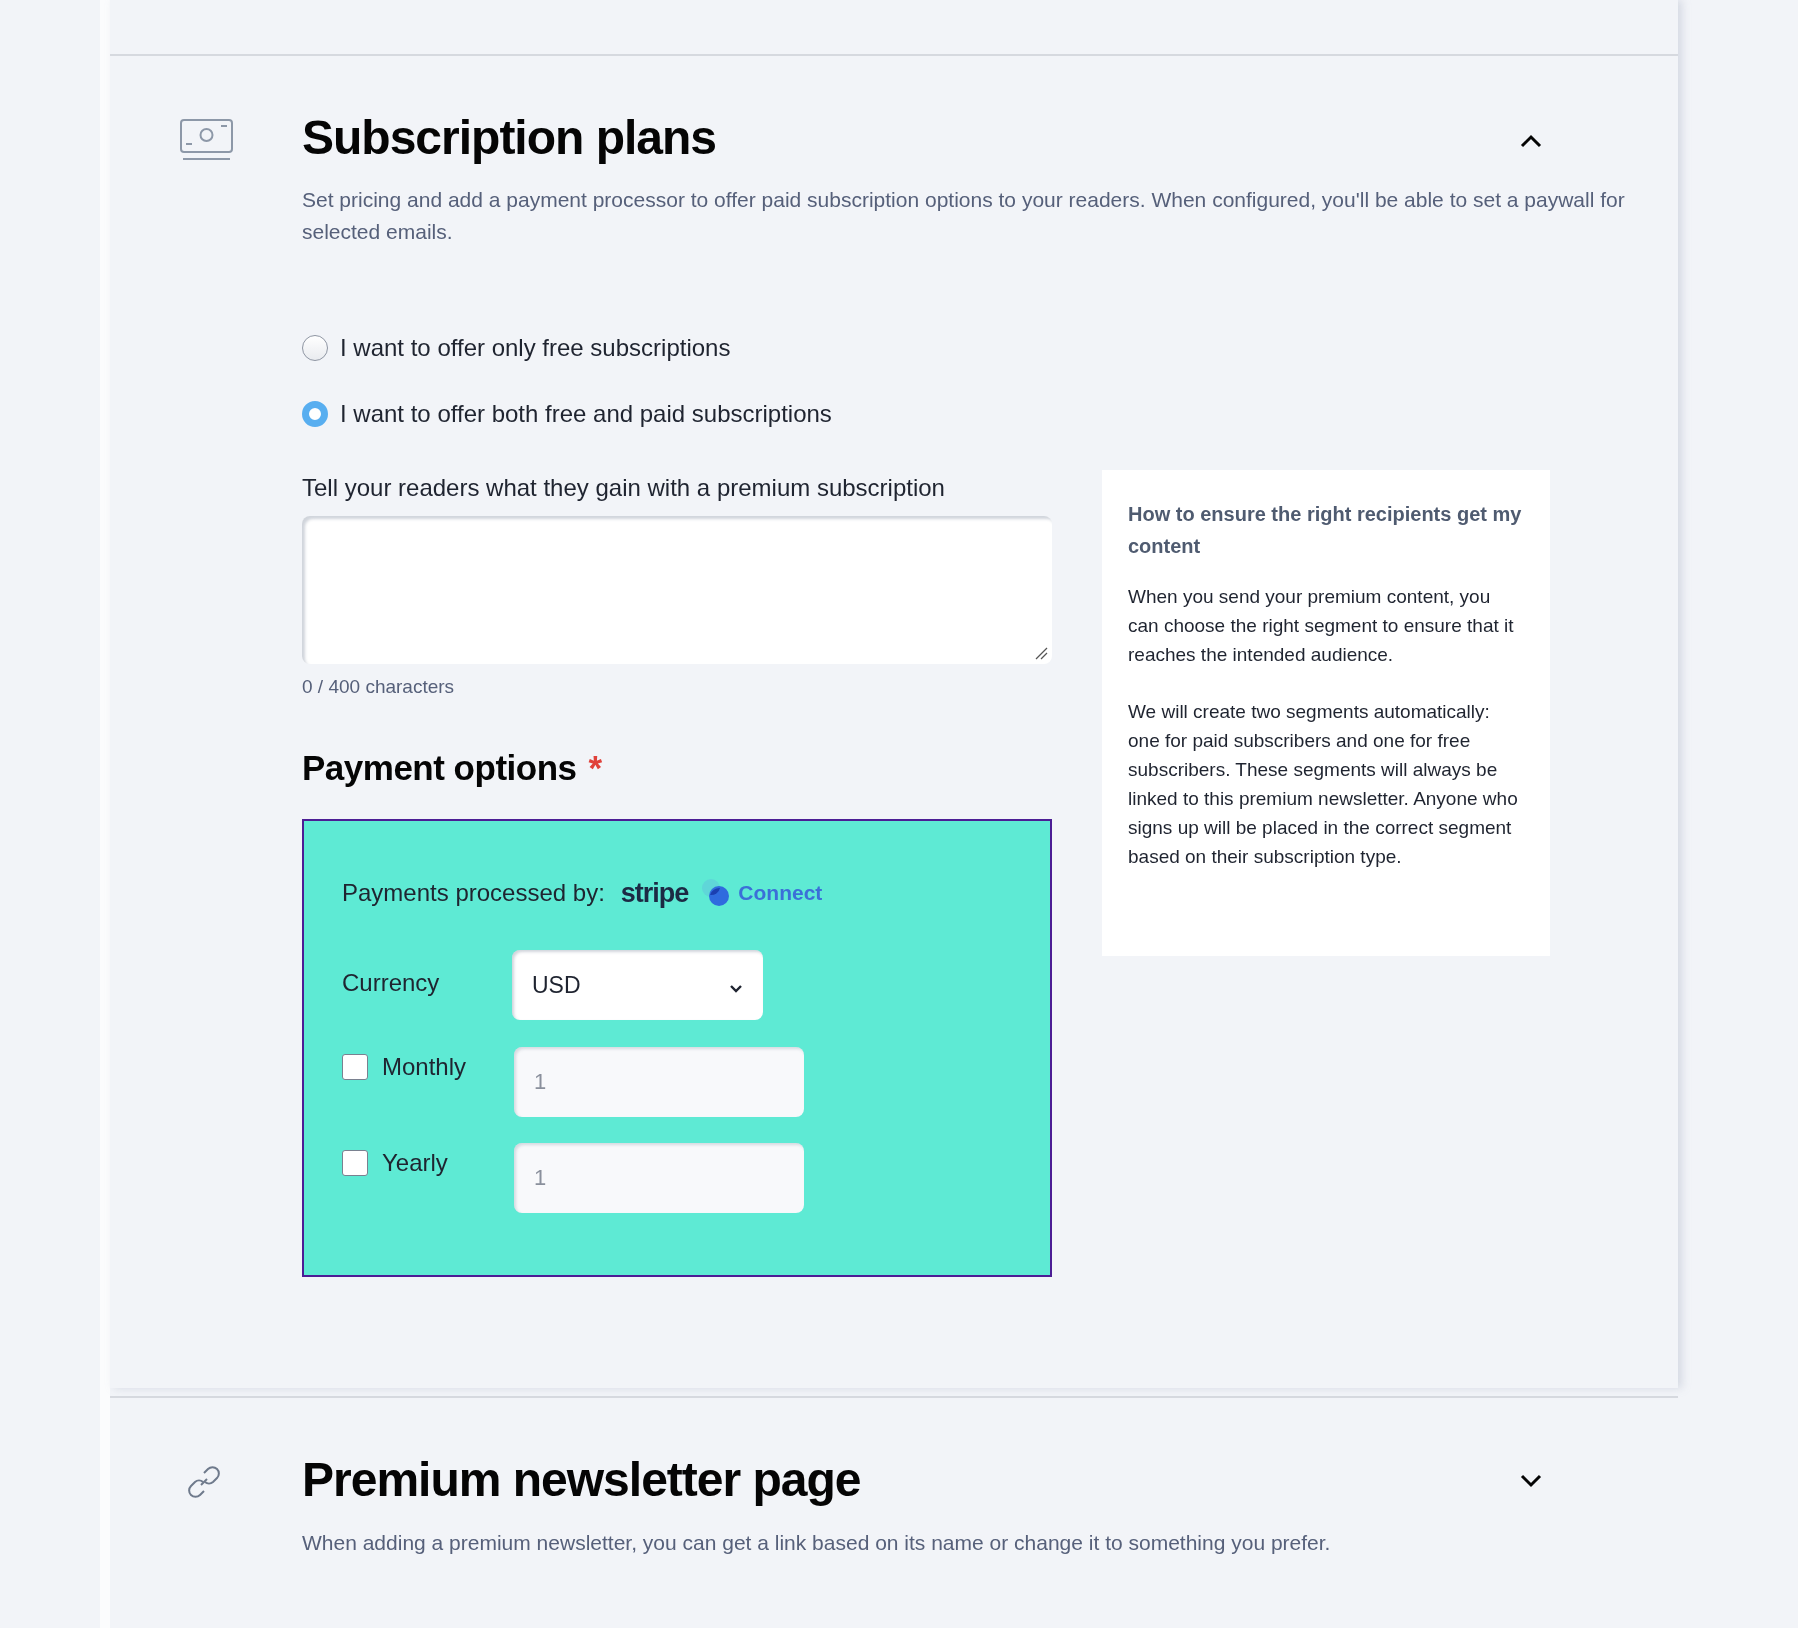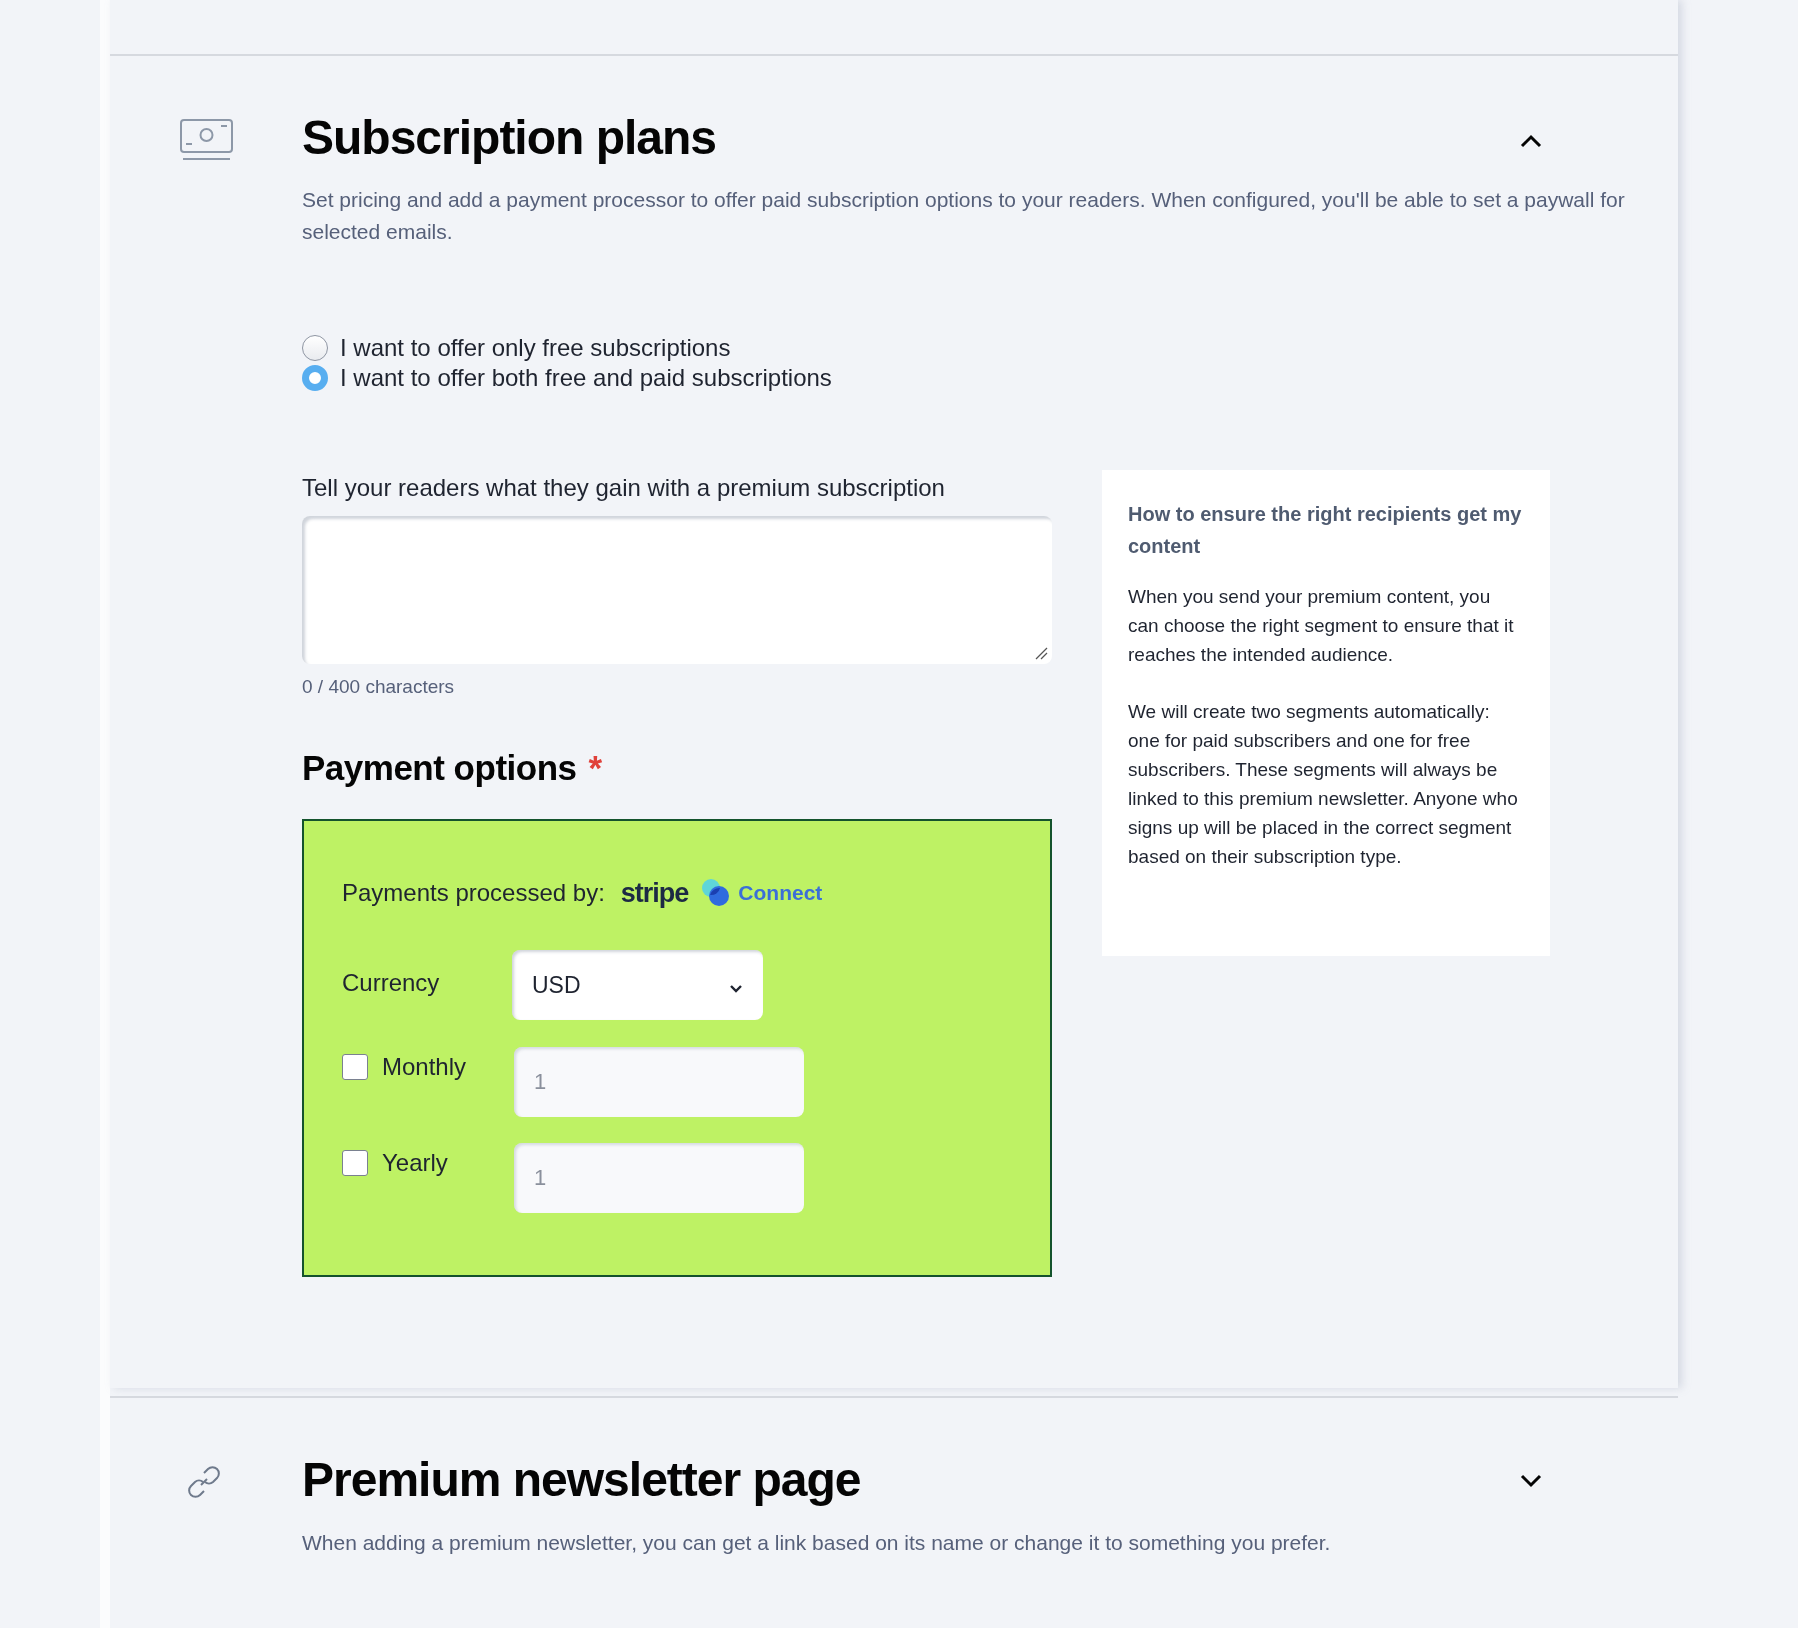--- a/index.html
+++ b/index.html
@@ -62,21 +62,21 @@
   .char-count {
     position: absolute; left: 192px; top: 676px; font-size: 19px; color: #56607a;
   }
   .payment-heading {
     position: absolute; left: 192px; top: 748px; font-size: 35px; font-weight: 700;
     color: #050505; letter-spacing: -0.5px; white-space: nowrap;
   }
   .required-star { color: #e0413a; margin-left: 12px; }
   .payment-box {
     position: absolute; left: 192px; top: 819px; width: 750px; height: 458px;
-    border: 2px solid #14532d; background: #bef264;
+    border: 2px solid #4c1d95; background: #5eead4;
   }
   .pp-row {
     position: absolute; left: 38px; top: 56px; display: flex; align-items: center;
     font-size: 24px; color: #1f2430; white-space: nowrap;
   }
   .stripe-word {
     font-weight: 700; font-size: 27px; color: #1c2a44; margin-left: 16px; letter-spacing: -1px;
   }
   .connect-word { color: #3b6fd8; font-weight: 700; font-size: 21px; margin-left: 6px; }
   .row-label {
@@ -141,21 +141,21 @@
           <polyline points="2,12 11,3 20,12" fill="none" stroke="#050505" stroke-width="3"></polyline>
         </svg>
     </div>
 
     <div class="section-desc" style="top:184px;">Set pricing and add a payment processor to offer paid subscription options to your readers. When configured, you'll be able to set a paywall for selected emails.</div>
 
     <label class="radio-row" style="top:334px;">
       <span class="radio"></span>
       <span>I want to offer only free subscriptions</span>
     </label>
-    <label class="radio-row" style="top:364px;">
+    <label class="radio-row" style="top:400px;">
       <span class="radio checked"></span>
       <span>I want to offer both free and paid subscriptions</span>
     </label>
 
     <div class="field-label" style="top:474px;">Tell your readers what they gain with a premium subscription</div>
     <textarea class="textarea" style=""></textarea>
     <span class="resize-grip">
       <svg width="14" height="14" viewBox="0 0 14 14" stroke="#555" stroke-width="1.3">
           <line x1="2" y1="13" x2="13" y2="2"></line>
           <line x1="7" y1="13" x2="13" y2="7"></line>

